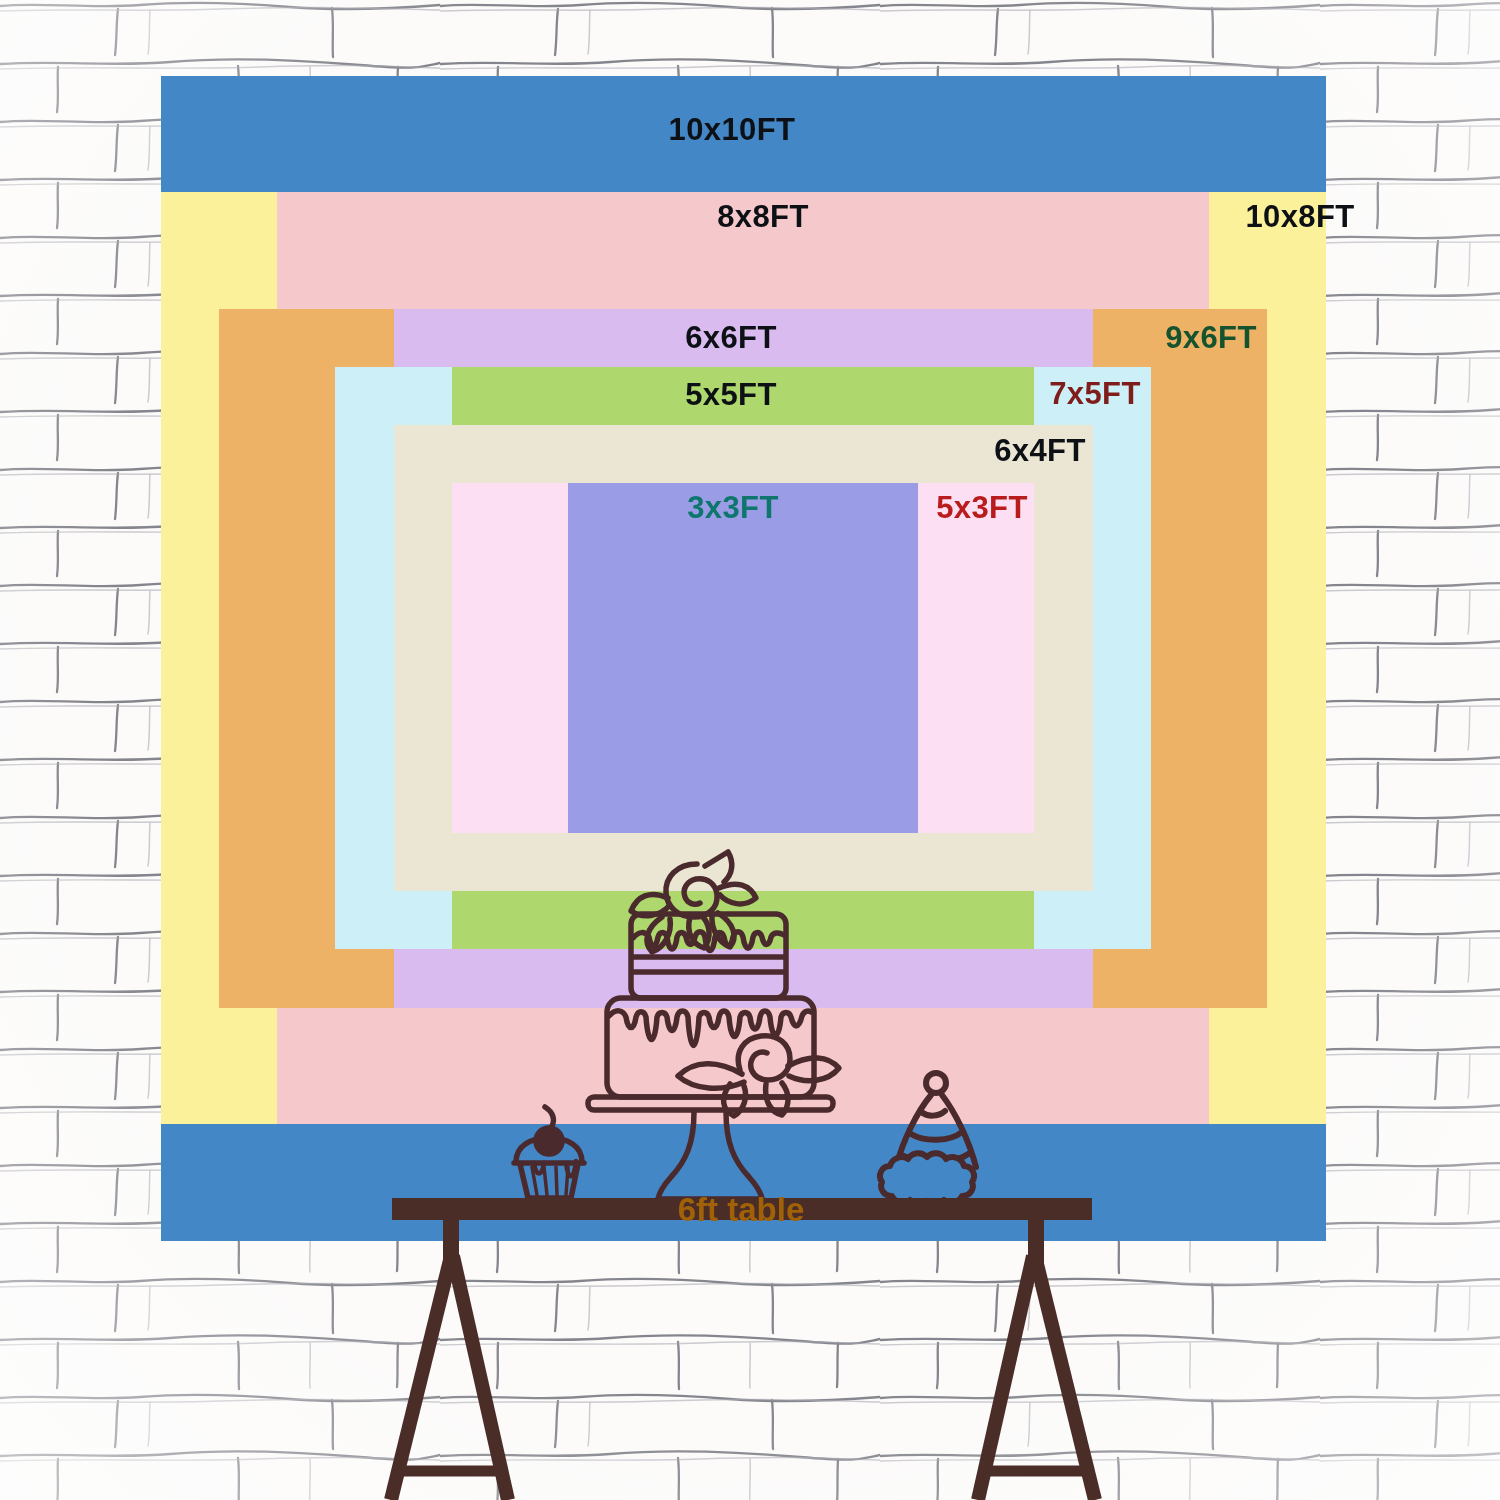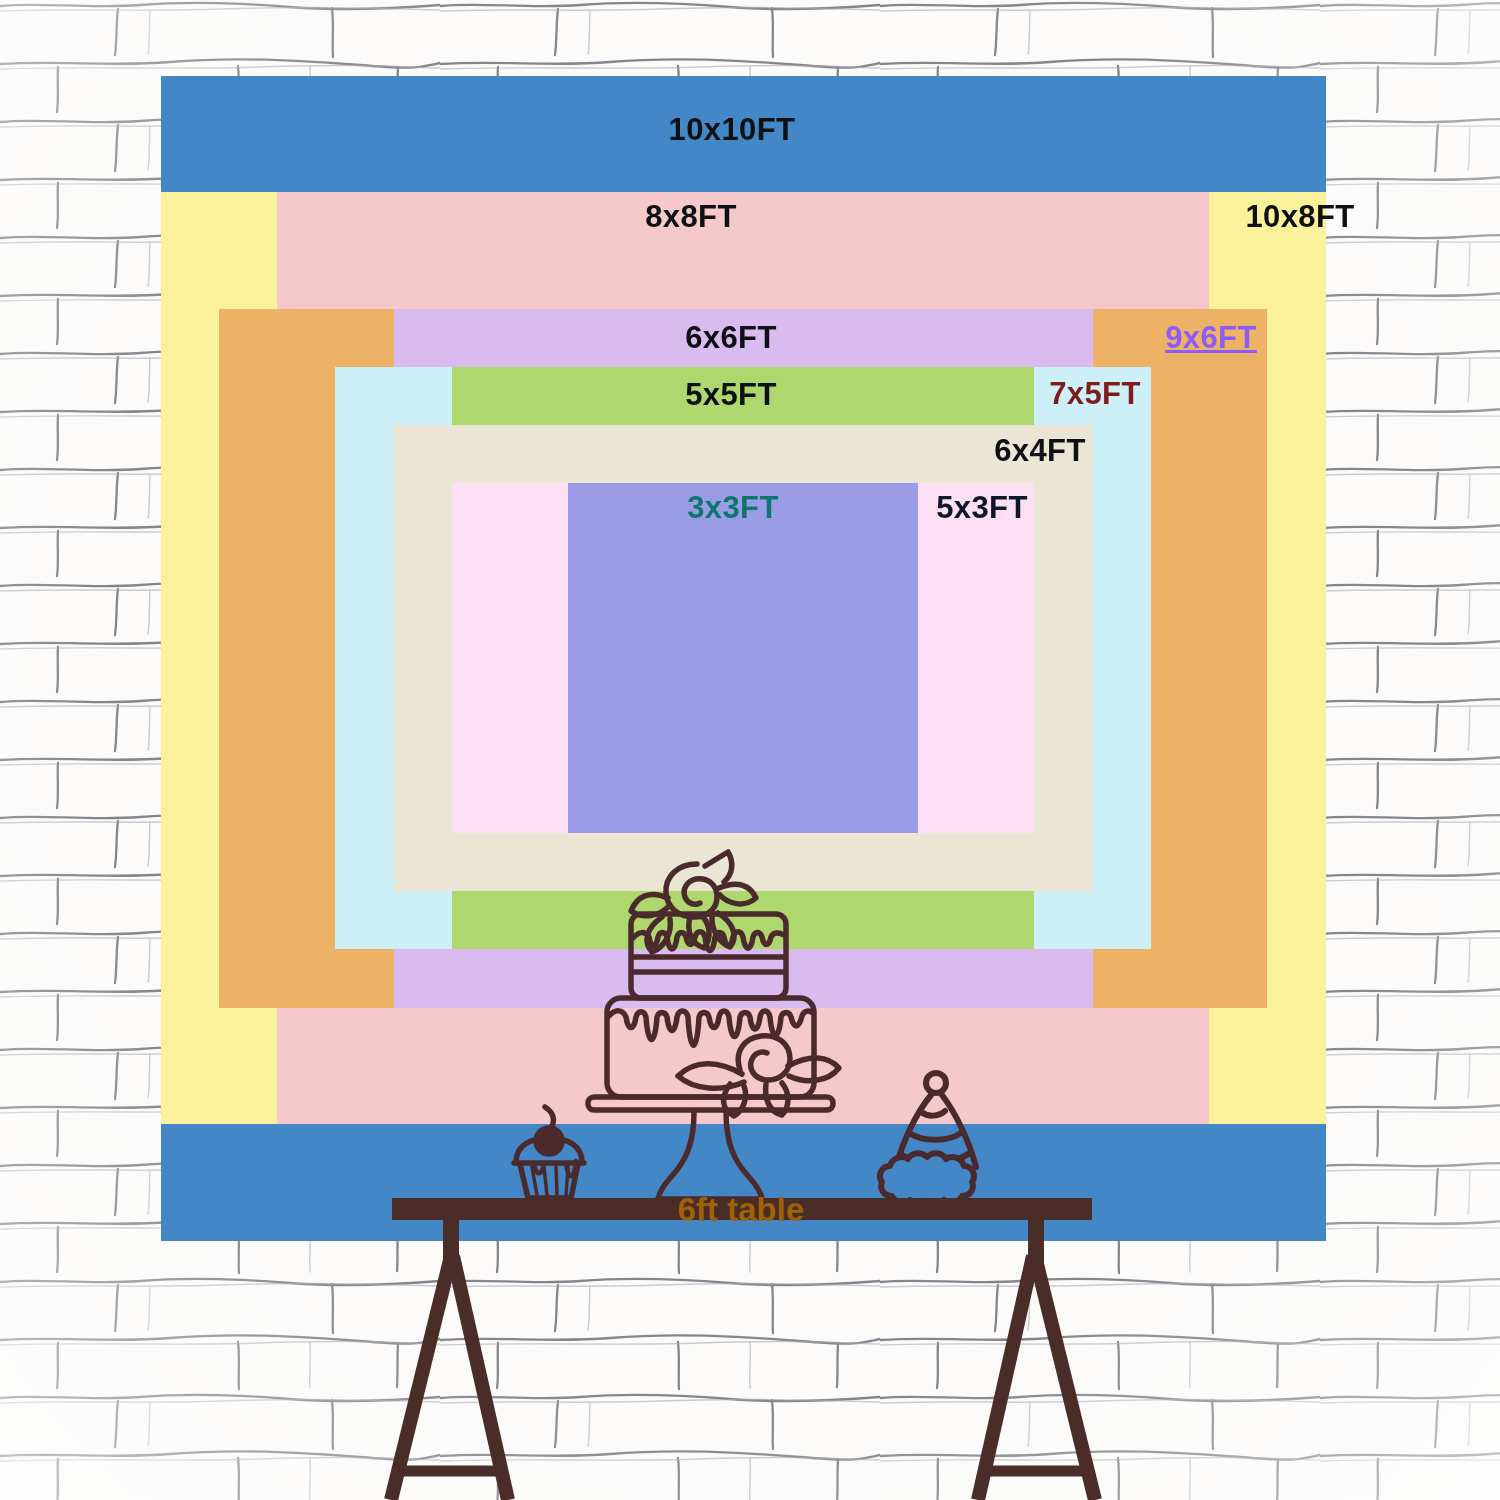--- a/index.html
+++ b/index.html
@@ -132,24 +132,24 @@
       <path d="M400,1471 L506,1471" stroke-width="11"></path>
       <path d="M1033,1256 L978,1500"></path>
       <path d="M1035,1256 L1095,1500"></path>
       <path d="M980,1471 L1086,1471" stroke-width="11"></path>
     </g>
   </svg>
 
   <div id="labels">
       <div class="size-label" style="left: 732px; top: 130px; color: rgb(13, 16, 20);">10x10FT</div>
       <div class="size-label" style="left: 1300px; top: 217px; color: rgb(13, 16, 20);">10x8FT</div>
-      <div class="size-label" style="left: 691px; top: 217px; color: rgb(13, 16, 20);">8x8FT</div>
-      <div class="size-label" style="left: 1211px; top: 338px; color: #8b5cf6; text-decoration: underline;">9x6FT</div>
+      <div class="size-label" style="left: 763px; top: 217px; color: rgb(13, 16, 20);">8x8FT</div>
+      <div class="size-label" style="left: 1211px; top: 338px; color: #14532d;">9x6FT</div>
       <div class="size-label" style="left: 731px; top: 338px; color: rgb(13, 16, 20);">6x6FT</div>
       <div class="size-label" style="left: 1095px; top: 394px; color: #7f1d1d;">7x5FT</div>
       <div class="size-label" style="left: 731px; top: 395px; color: rgb(13, 16, 20);">5x5FT</div>
       <div class="size-label" style="left: 1040px; top: 451px; color: rgb(13, 16, 20);">6x4FT</div>
-      <div class="size-label" style="left: 982px; top: 508px; color: #0f172a;">5x3FT</div>
+      <div class="size-label" style="left: 982px; top: 508px; color: #b91c1c;">5x3FT</div>
       <div class="size-label" style="left: 733px; top: 508px; color: #0f766e;">3x3FT</div>
     </div>
 
   <div class="table-label" style="left:741px;top:1210px;">6ft table</div>
 </div>
 
 </body></html>

